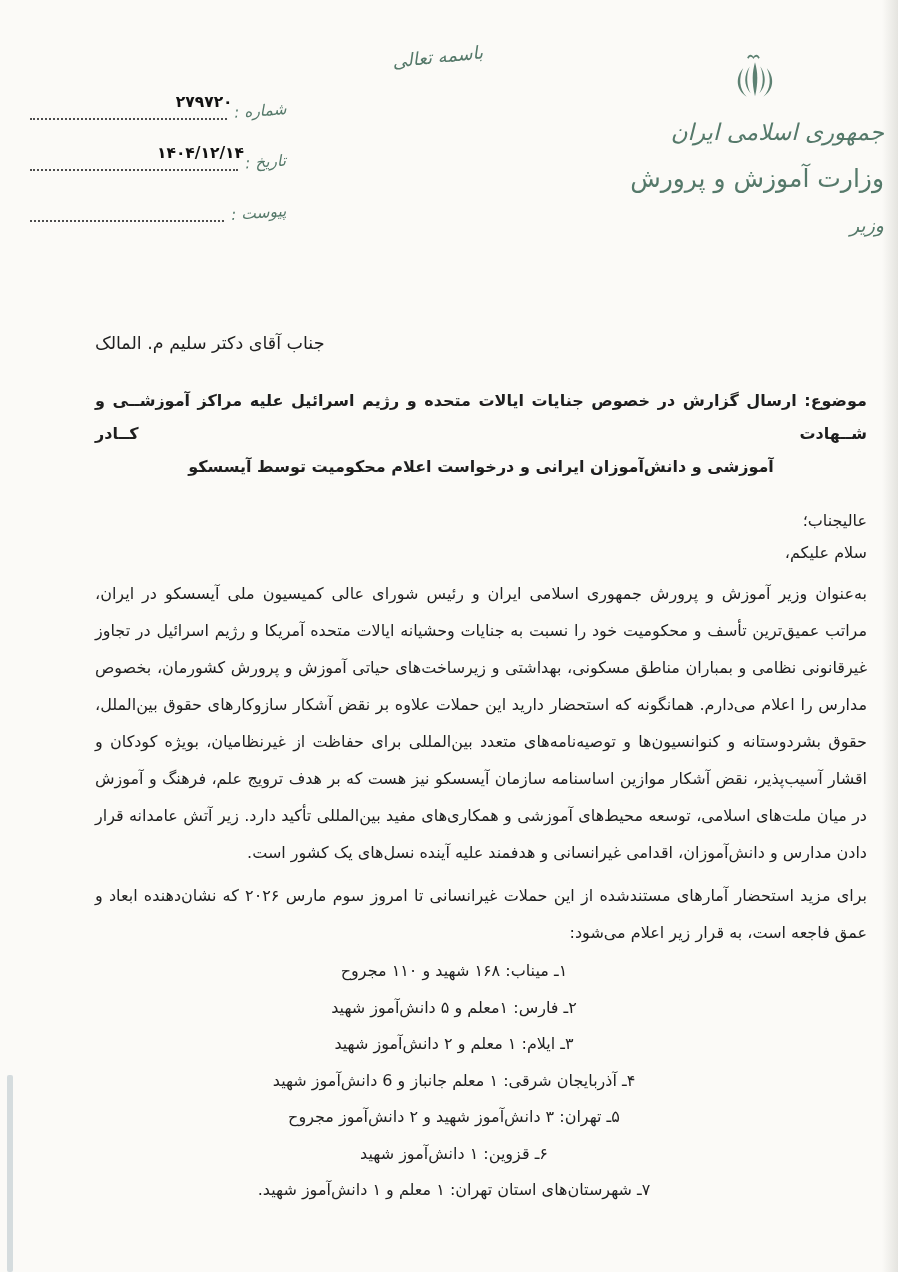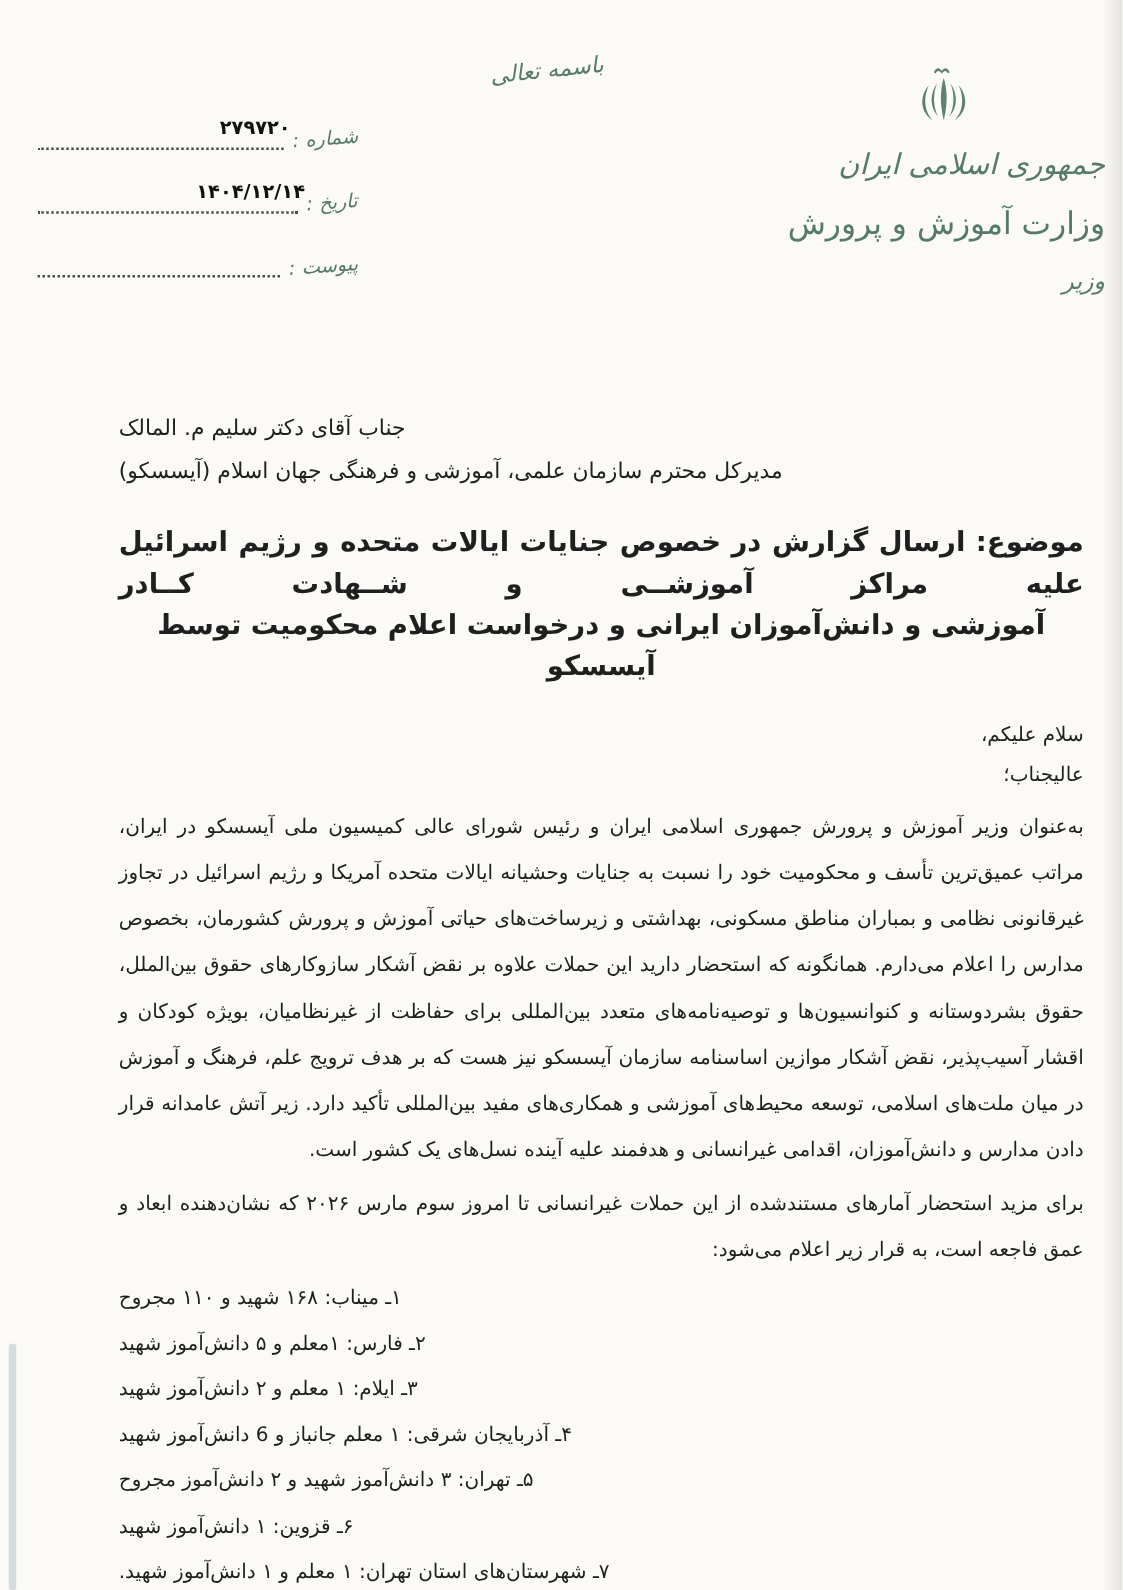--- a/index.html
+++ b/index.html
@@ -44,29 +44,29 @@
   .ref-label { font-size:15.5px; font-style:italic; color:#55796a; white-space:nowrap;
     transform:rotate(-4deg); letter-spacing:-.5px; }
   .ref-line { flex:1; position:relative; border-bottom:2.4px dotted #4d4d4d; height:8px; }
   .ref-value { position:absolute; bottom:7px; right:-6px; left:0; 
     font-weight:bold; font-size:15.5px; color:#111; letter-spacing:1px; white-space:nowrap;
     font-family:"DejaVu Sans", sans-serif; }
 
   
   .content { position:absolute; top:326px; right:31px; left:95px; direction:rtl; }
   .recipient-line { font-weight:normal; font-size:17.5px; line-height:34px; text-align:left; }
-  .subject { margin-top:24px; font-weight:bold; font-size:22px; line-height:33px; }
+  .subject { margin-top:24px; font-weight:bold; font-size:16px; line-height:33px; }
   .subject-l1 { text-align:justify; text-align-last:justify; }
   .subject-l2 { text-align:center; }
   .greeting { margin-top:22px; font-size:16px; line-height:32px; }
   .para { margin-top:6px; font-size:16px; line-height:37px; text-align:justify;
     text-align-last:right; }
   .para2 { margin-top:6px; }
   .casualty-list { margin-top:2px; padding-right:54px; font-size:16px; }
-  .casualty-item { line-height:36.5px; text-align:left; }
+  .casualty-item { line-height:36.5px; text-align:center; }
 </style>
 </head>
 <body>
 
 <div class="page">
 
   <div class="scan-edge-right"></div>
   <div class="scan-edge-left"></div>
 
   <div class="bismillah">باسمه تعالی</div>
@@ -103,30 +103,29 @@
     <div class="ref-row">
       <span class="ref-label">پیوست :</span>
       <span class="ref-line">
         <span class="ref-value"></span>
       </span>
     </div>
   </div>
 
   <div class="content">
     <div class="recipient-line">جناب آقای دکتر سلیم م. المالک</div>
-    <div class="recipient-line">مدیرکل محترم سازمان علمی، آموزشی و فرهنگی جهان اسلام (آیسسکو)</div>
 
     <div class="subject">
       <div class="subject-l1">موضوع: ارسال گزارش در خصوص جنایات ایالات متحده و رژیم اسرائیل علیه مراکز آموزشــی و شــهادت کــادر</div>
       <div class="subject-l2">آموزشی و دانش‌آموزان ایرانی و درخواست اعلام محکومیت توسط آیسسکو</div>
     </div>
 
     <div class="greeting">
+      <div>عالیجناب؛</div>
       <div>سلام علیکم،</div>
-      <div>عالیجناب؛</div>
     </div>
 
     <div class="para">به‌عنوان وزیر آموزش و پرورش جمهوری اسلامی ایران و رئیس شورای عالی کمیسیون ملی آیسسکو در ایران، مراتب عمیق‌ترین تأسف و محکومیت خود را نسبت به جنایات وحشیانه ایالات متحده آمریکا و رژیم اسرائیل در تجاوز غیرقانونی نظامی و بمباران مناطق مسکونی، بهداشتی و زیرساخت‌های حیاتی آموزش و پرورش کشورمان، بخصوص مدارس را اعلام می‌دارم. همانگونه که استحضار دارید این حملات علاوه بر نقض آشکار سازوکارهای حقوق بین‌الملل، حقوق بشردوستانه و کنوانسیون‌ها و توصیه‌نامه‌های متعدد بین‌المللی برای حفاظت از غیرنظامیان، بویژه کودکان و اقشار آسیب‌پذیر، نقض آشکار موازین اساسنامه سازمان آیسسکو نیز هست که بر هدف ترویج علم، فرهنگ و آموزش در میان ملت‌های اسلامی، توسعه محیط‌های آموزشی و همکاری‌های مفید بین‌المللی تأکید دارد. زیر آتش عامدانه قرار دادن مدارس و دانش‌آموزان، اقدامی غیرانسانی و هدفمند علیه آینده نسل‌های یک کشور است.</div>
     <div class="para para2">برای مزید استحضار آمارهای مستندشده از این حملات غیرانسانی تا امروز سوم مارس ۲۰۲۶ که نشان‌دهنده ابعاد و عمق فاجعه است، به قرار زیر اعلام می‌شود:</div>
 
     <div class="casualty-list">
       <div class="casualty-item">۱ـ میناب: ۱۶۸ شهید و ۱۱۰ مجروح</div>
       <div class="casualty-item">۲ـ فارس: ۱معلم و ۵ دانش‌آموز شهید</div>
       <div class="casualty-item">۳ـ ایلام: ۱ معلم و ۲ دانش‌آموز شهید</div>
       <div class="casualty-item">۴ـ آذربایجان شرقی: ۱ معلم جانباز و 6 دانش‌آموز شهید</div>

